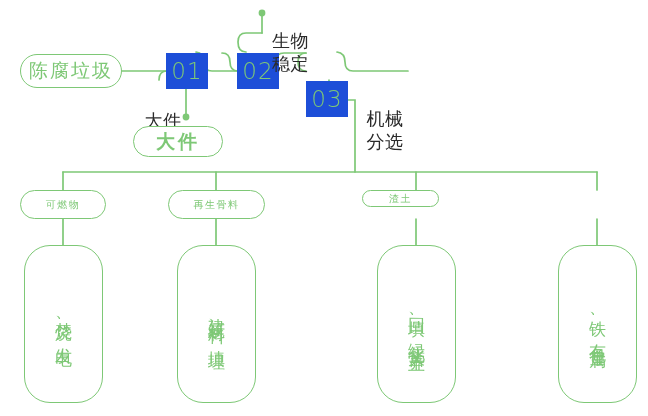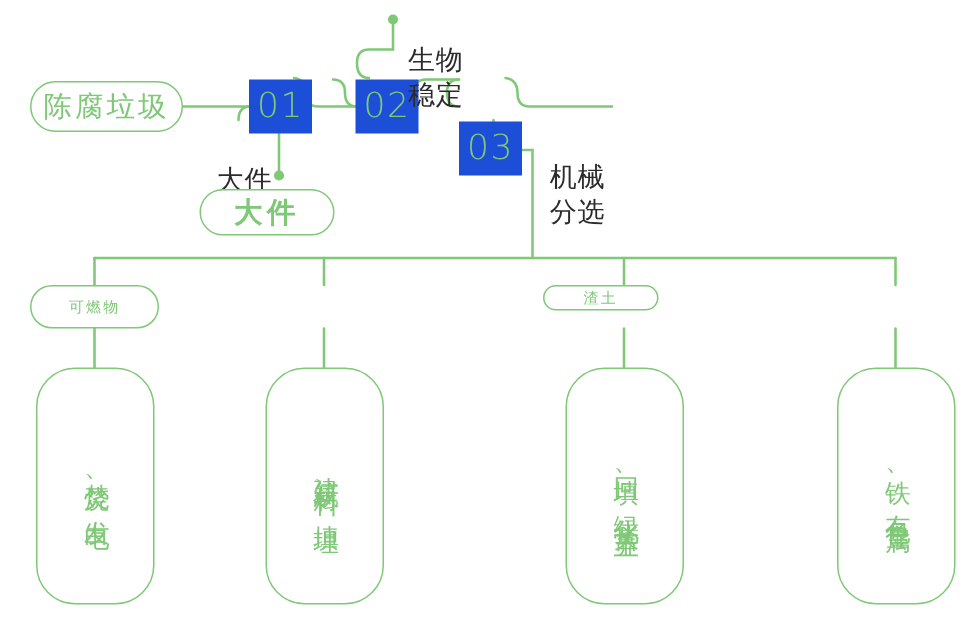--- a/index.html
+++ b/index.html
@@ -147,20 +147,23 @@
   </div>
 
   <div class="abs pill big" style="left:133px;top:126px;width:90px;height:31px;">
     <span>大件</span>
   </div>
 
   <div class="abs pill branch" style="left:20px;top:190px;width:86px;height:29px;">
     <span>可燃物</span>
   </div>
 
+  <div class="abs pill branch" style="left:168px;top:190px;width:97px;height:29px;">
+    <span>再生骨料</span>
+  </div>
 
   <div class="abs pill branch" style="left:362px;top:190px;width:77px;height:17px;">
     <span>渣土</span>
   </div>
 
 
   <div class="abs vbox" style="left:24px;top:245px;width:79px;height:158px;">
     <span class="vtext">焚烧、发电</span>
   </div>
 

